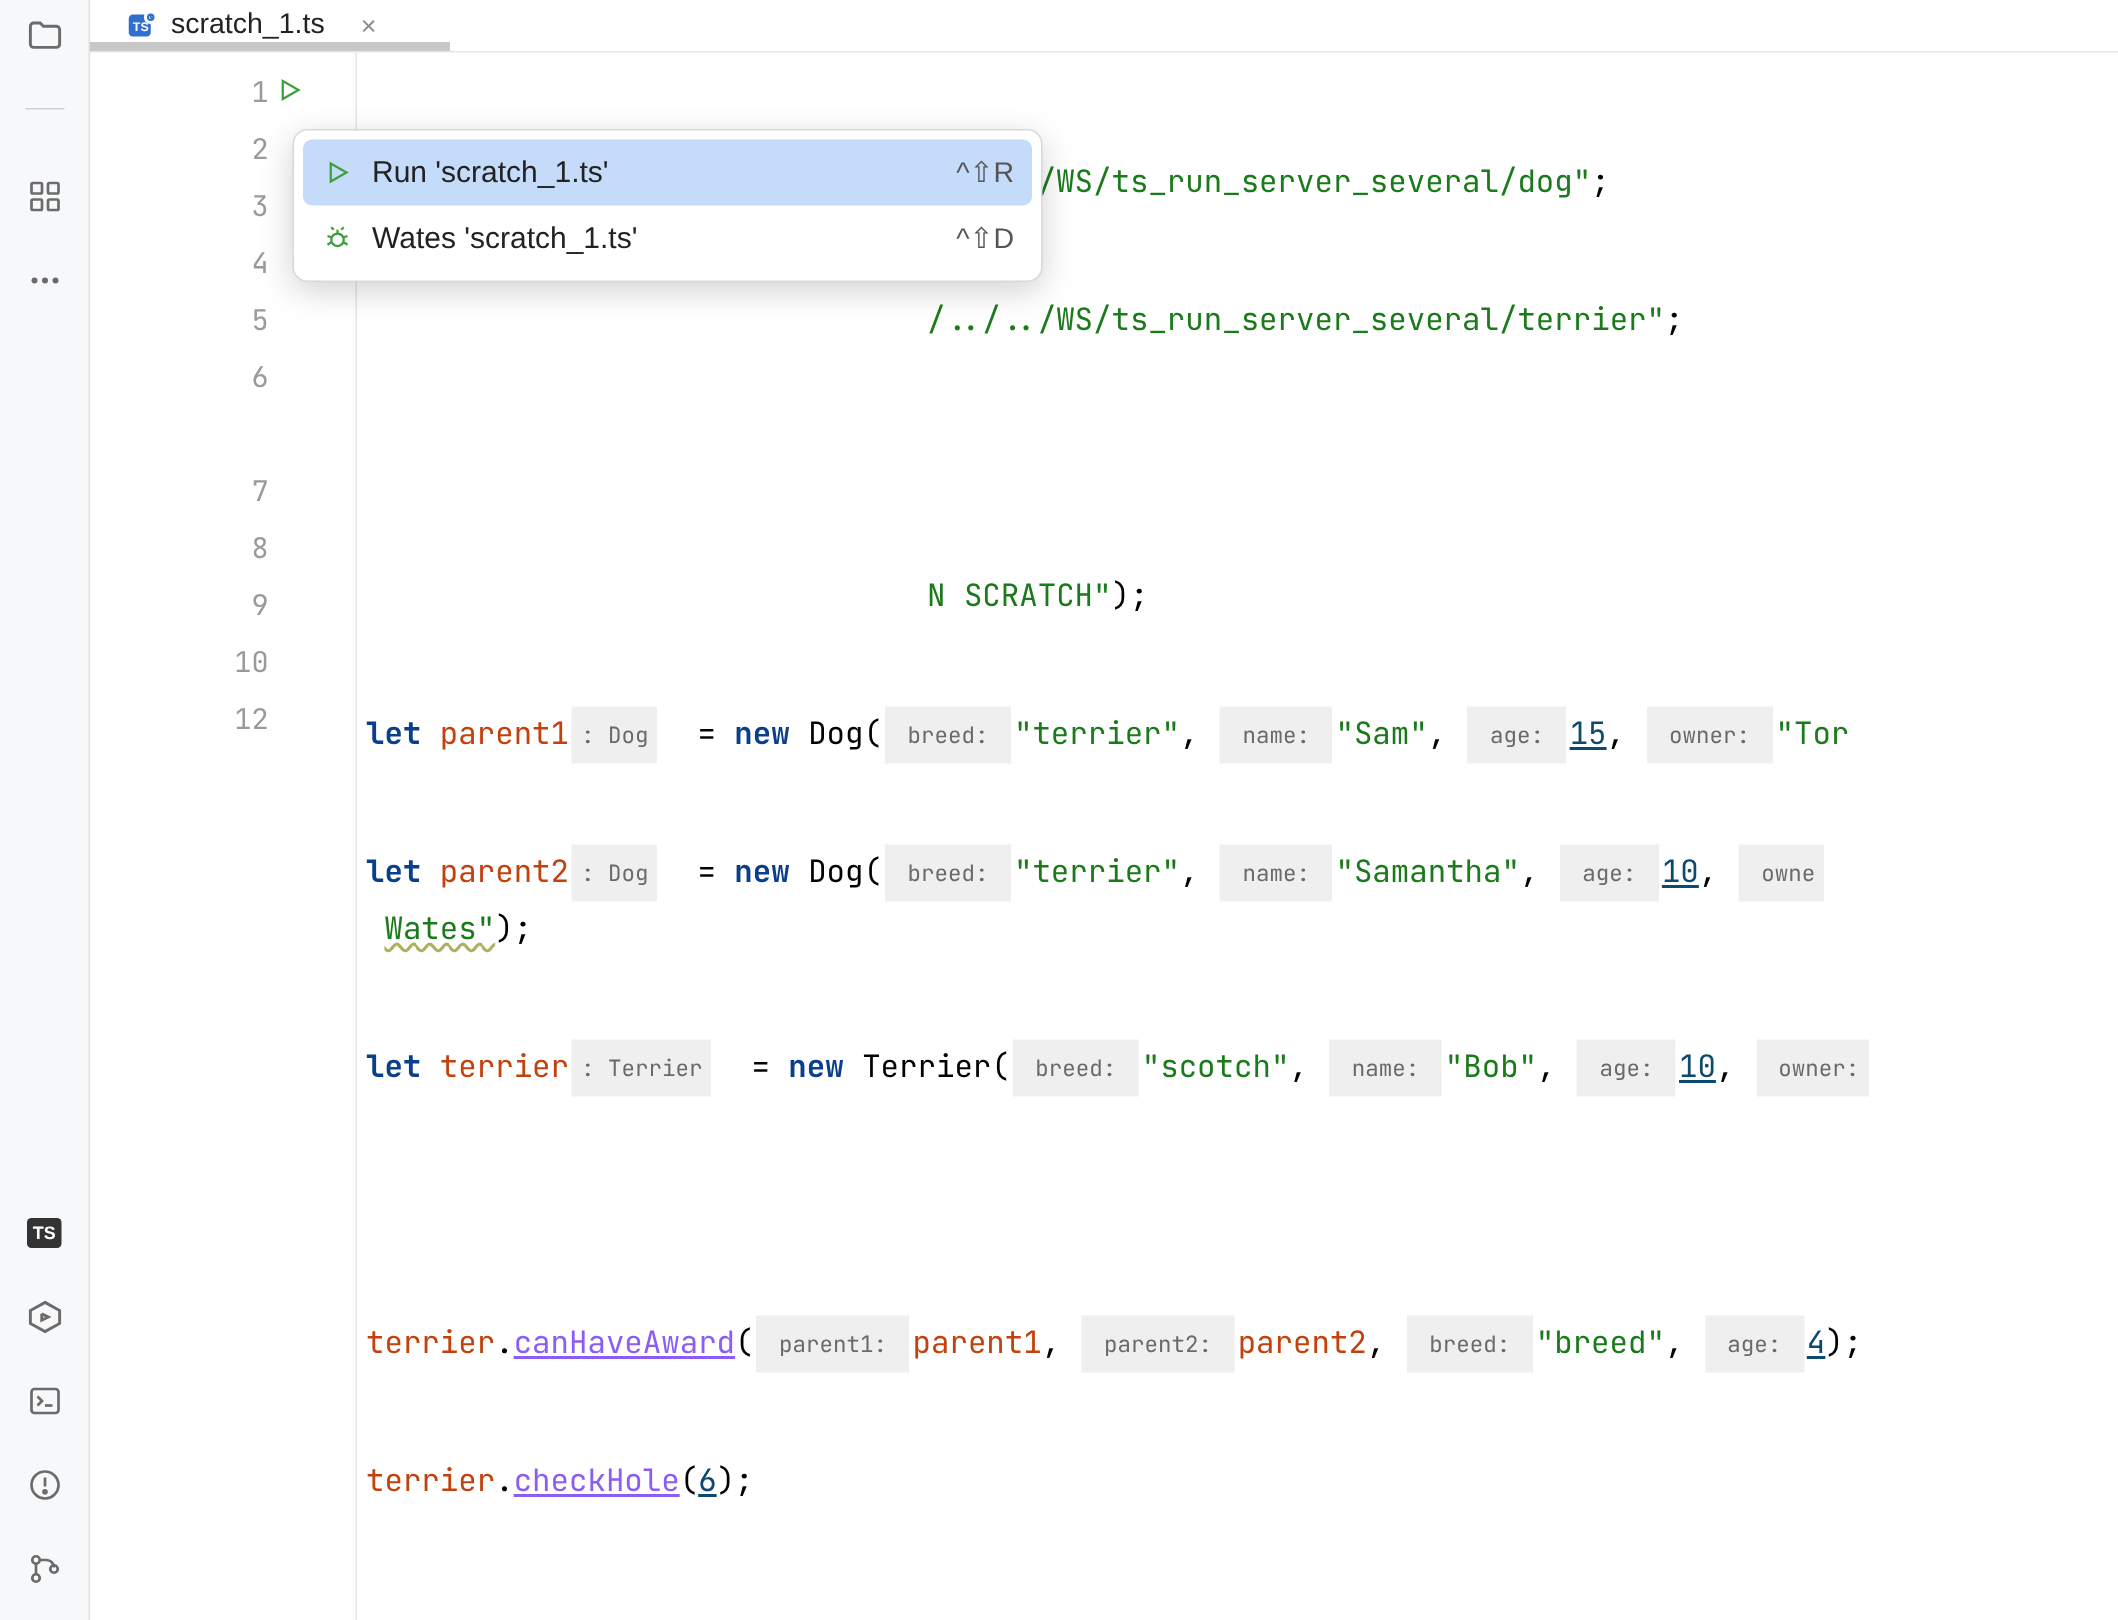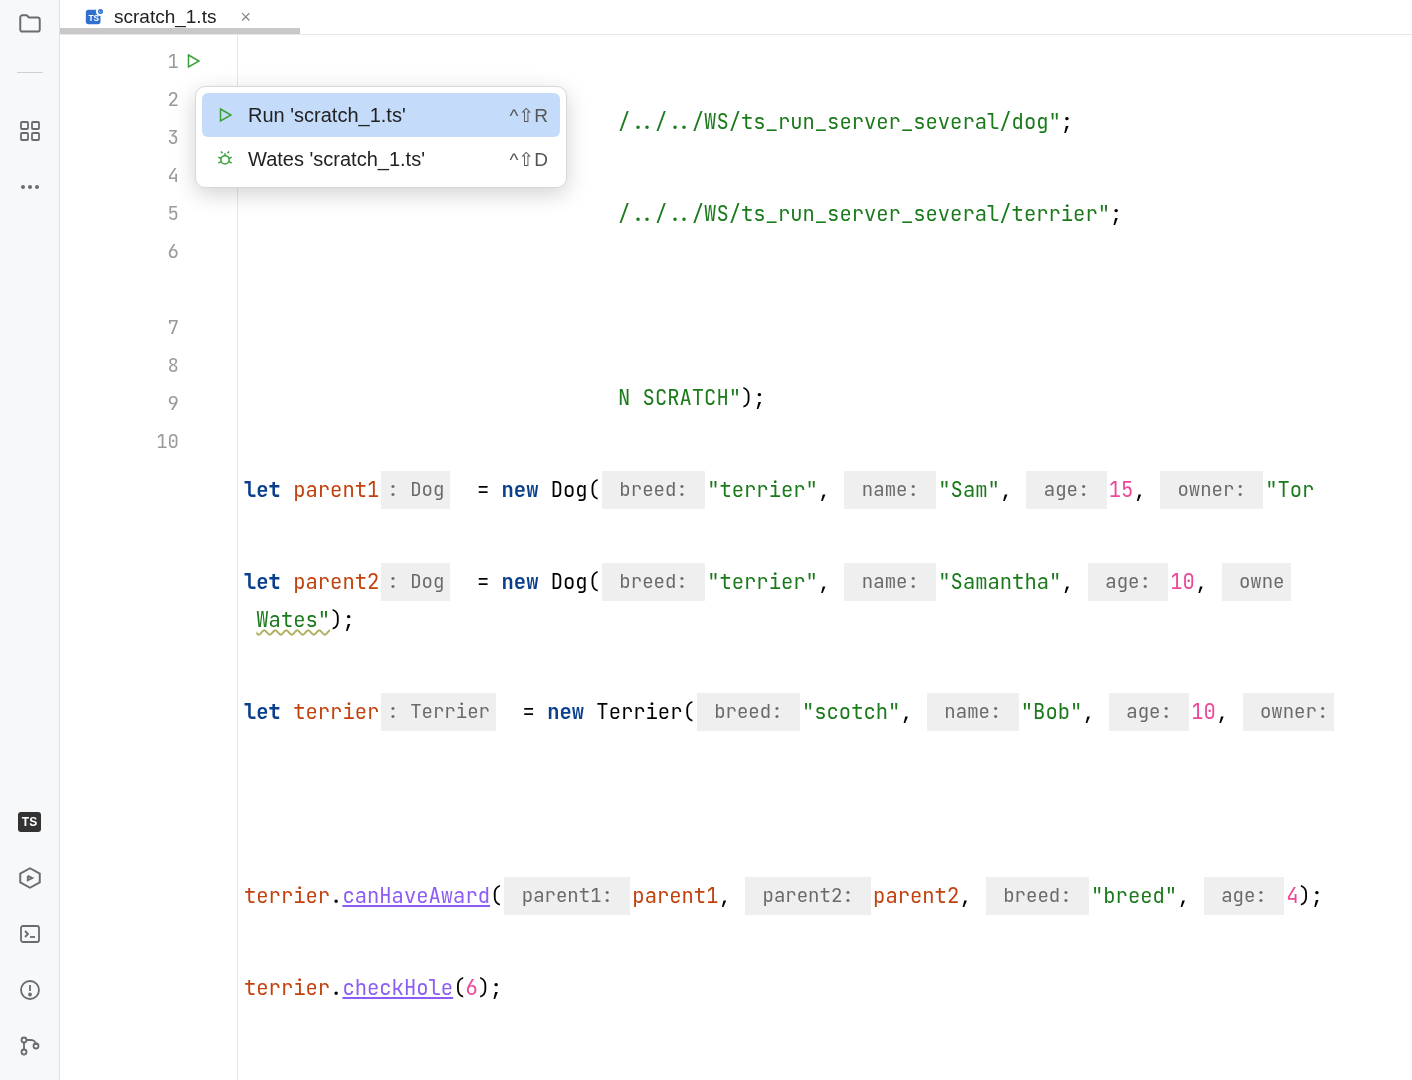--- a/index.html
+++ b/index.html
@@ -124,37 +124,37 @@
 .code-line {
   height: 38px;
   line-height: 38px;
   padding-left: 6px;
   display: flex;
   align-items: center;
 }
 .code-line.two-high { height: 76px; flex-wrap: wrap; }
 .kw { color: #0a3f8c; font-weight: 600; text-align: center; }
 .str { color: #1b7a1b; }
-.num { color: #ec4899; }
+.num { color: #0c4a6e; text-decoration: underline; }
 .ident { color: #c2410c; }
 .method { color: #8b5cf6; text-decoration: underline; }
 .hint {
   background: #efefef;
   color: #6a6a6a;
   border-radius: 0;
   padding: 0 6px;
   margin: 0 2px;
-  font-size: 19px;
+  font-size: 15px;
 }
 .underline-wavy { text-decoration: underline wavy #b0b060; }
 .context-menu {
   position: absolute;
   top: 86px;
   left: 135px;
-  width: 372px;
+  width: 500px;
   background: #ffffff;
   border: 1px solid #d8d8d8;
   border-radius: 10px;
   box-shadow: 0 6px 22px rgba(0,0,0,0.18);
   padding: 6px;
   z-index: 50;
 }
 .menu-item {
   display: flex;
   align-items: center;
@@ -294,20 +294,23 @@
           <span>7</span>
         </div>
       <div class="gutter-line">
           <span>8</span>
         </div>
       <div class="gutter-line">
           <span>9</span>
         </div>
       <div class="gutter-line">
           <span>10</span>
+        </div>
+      <div class="gutter-line">
+          <span>12</span>
         </div>
     </div>
 
     <div class="code-area">
       <div class="code-line"><span style="width:374px"></span><span class="str">/../../WS/ts_run_server_several/dog"</span><span>;</span></div>
       <div class="code-line"><span style="width:374px"></span><span class="str">/../../WS/ts_run_server_several/terrier"</span><span>;</span></div>
       <div class="code-line"></div>
       <div class="code-line"><span style="width:374px"></span><span class="str">N SCRATCH"</span><span>);</span></div>
       <div class="code-line"><span class="kw">let</span><span> </span><span class="ident">parent1</span><span class="hint">: Dog</span><span>  = </span><span class="kw">new</span><span> Dog(</span><span class="hint"> breed: </span><span class="str">"terrier"</span><span>, </span><span class="hint"> name: </span><span class="str">"Sam"</span><span>, </span><span class="hint"> age: </span><span class="num">15</span><span>, </span><span class="hint"> owner: </span><span class="str">"Tor</span></div>
       <div class="code-line two-high">

